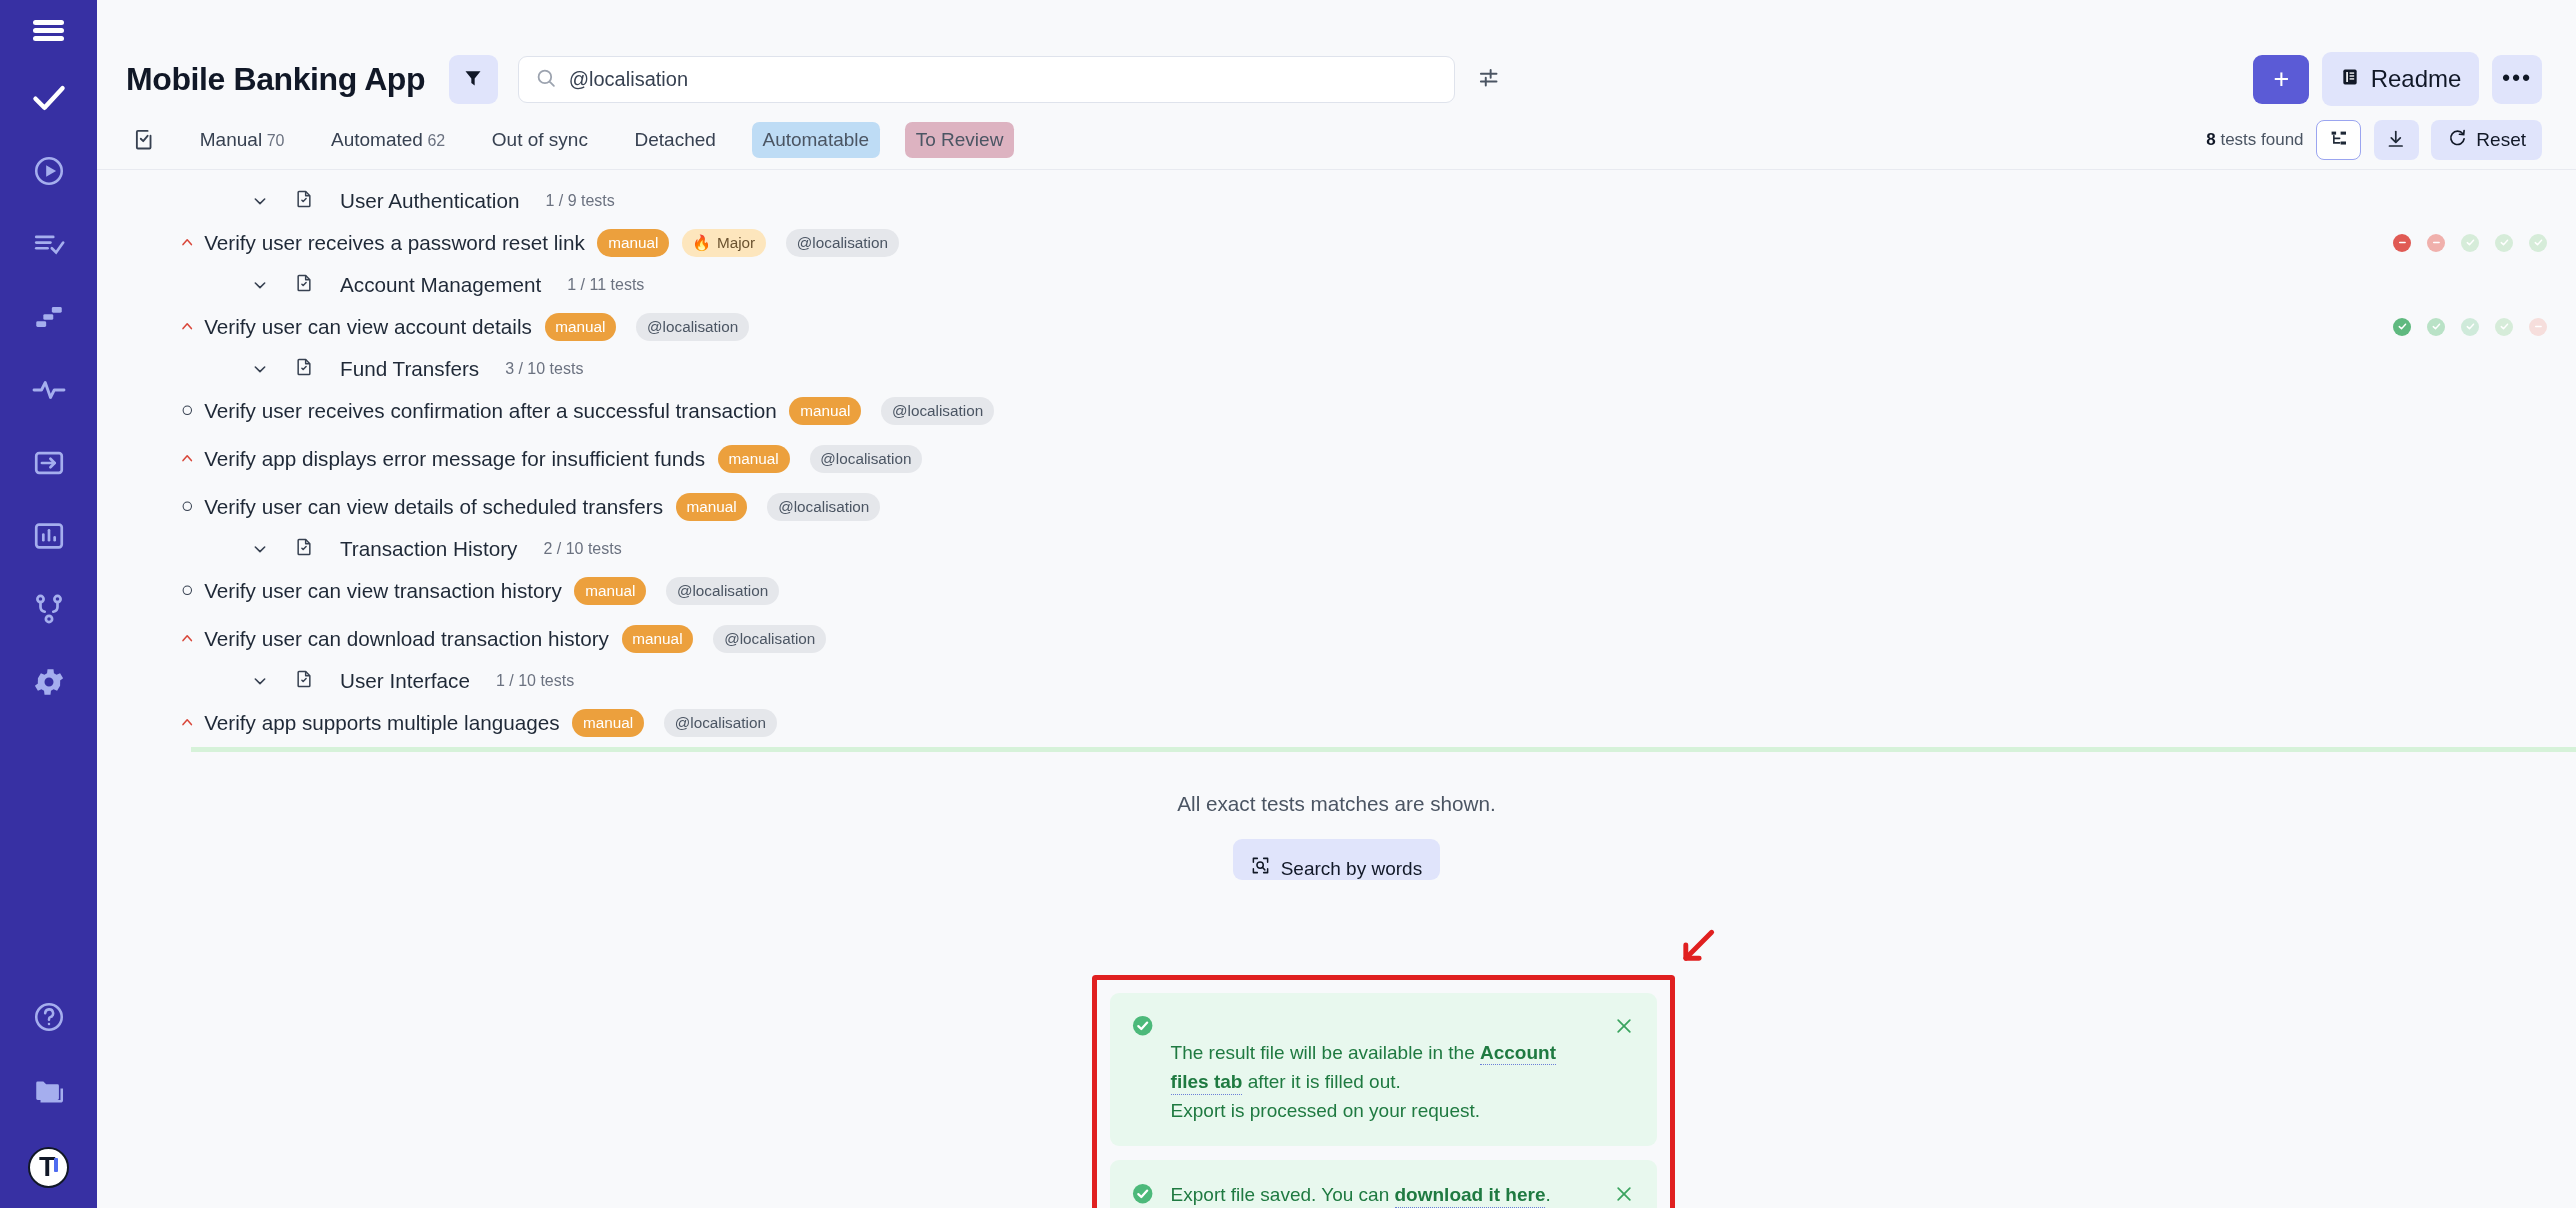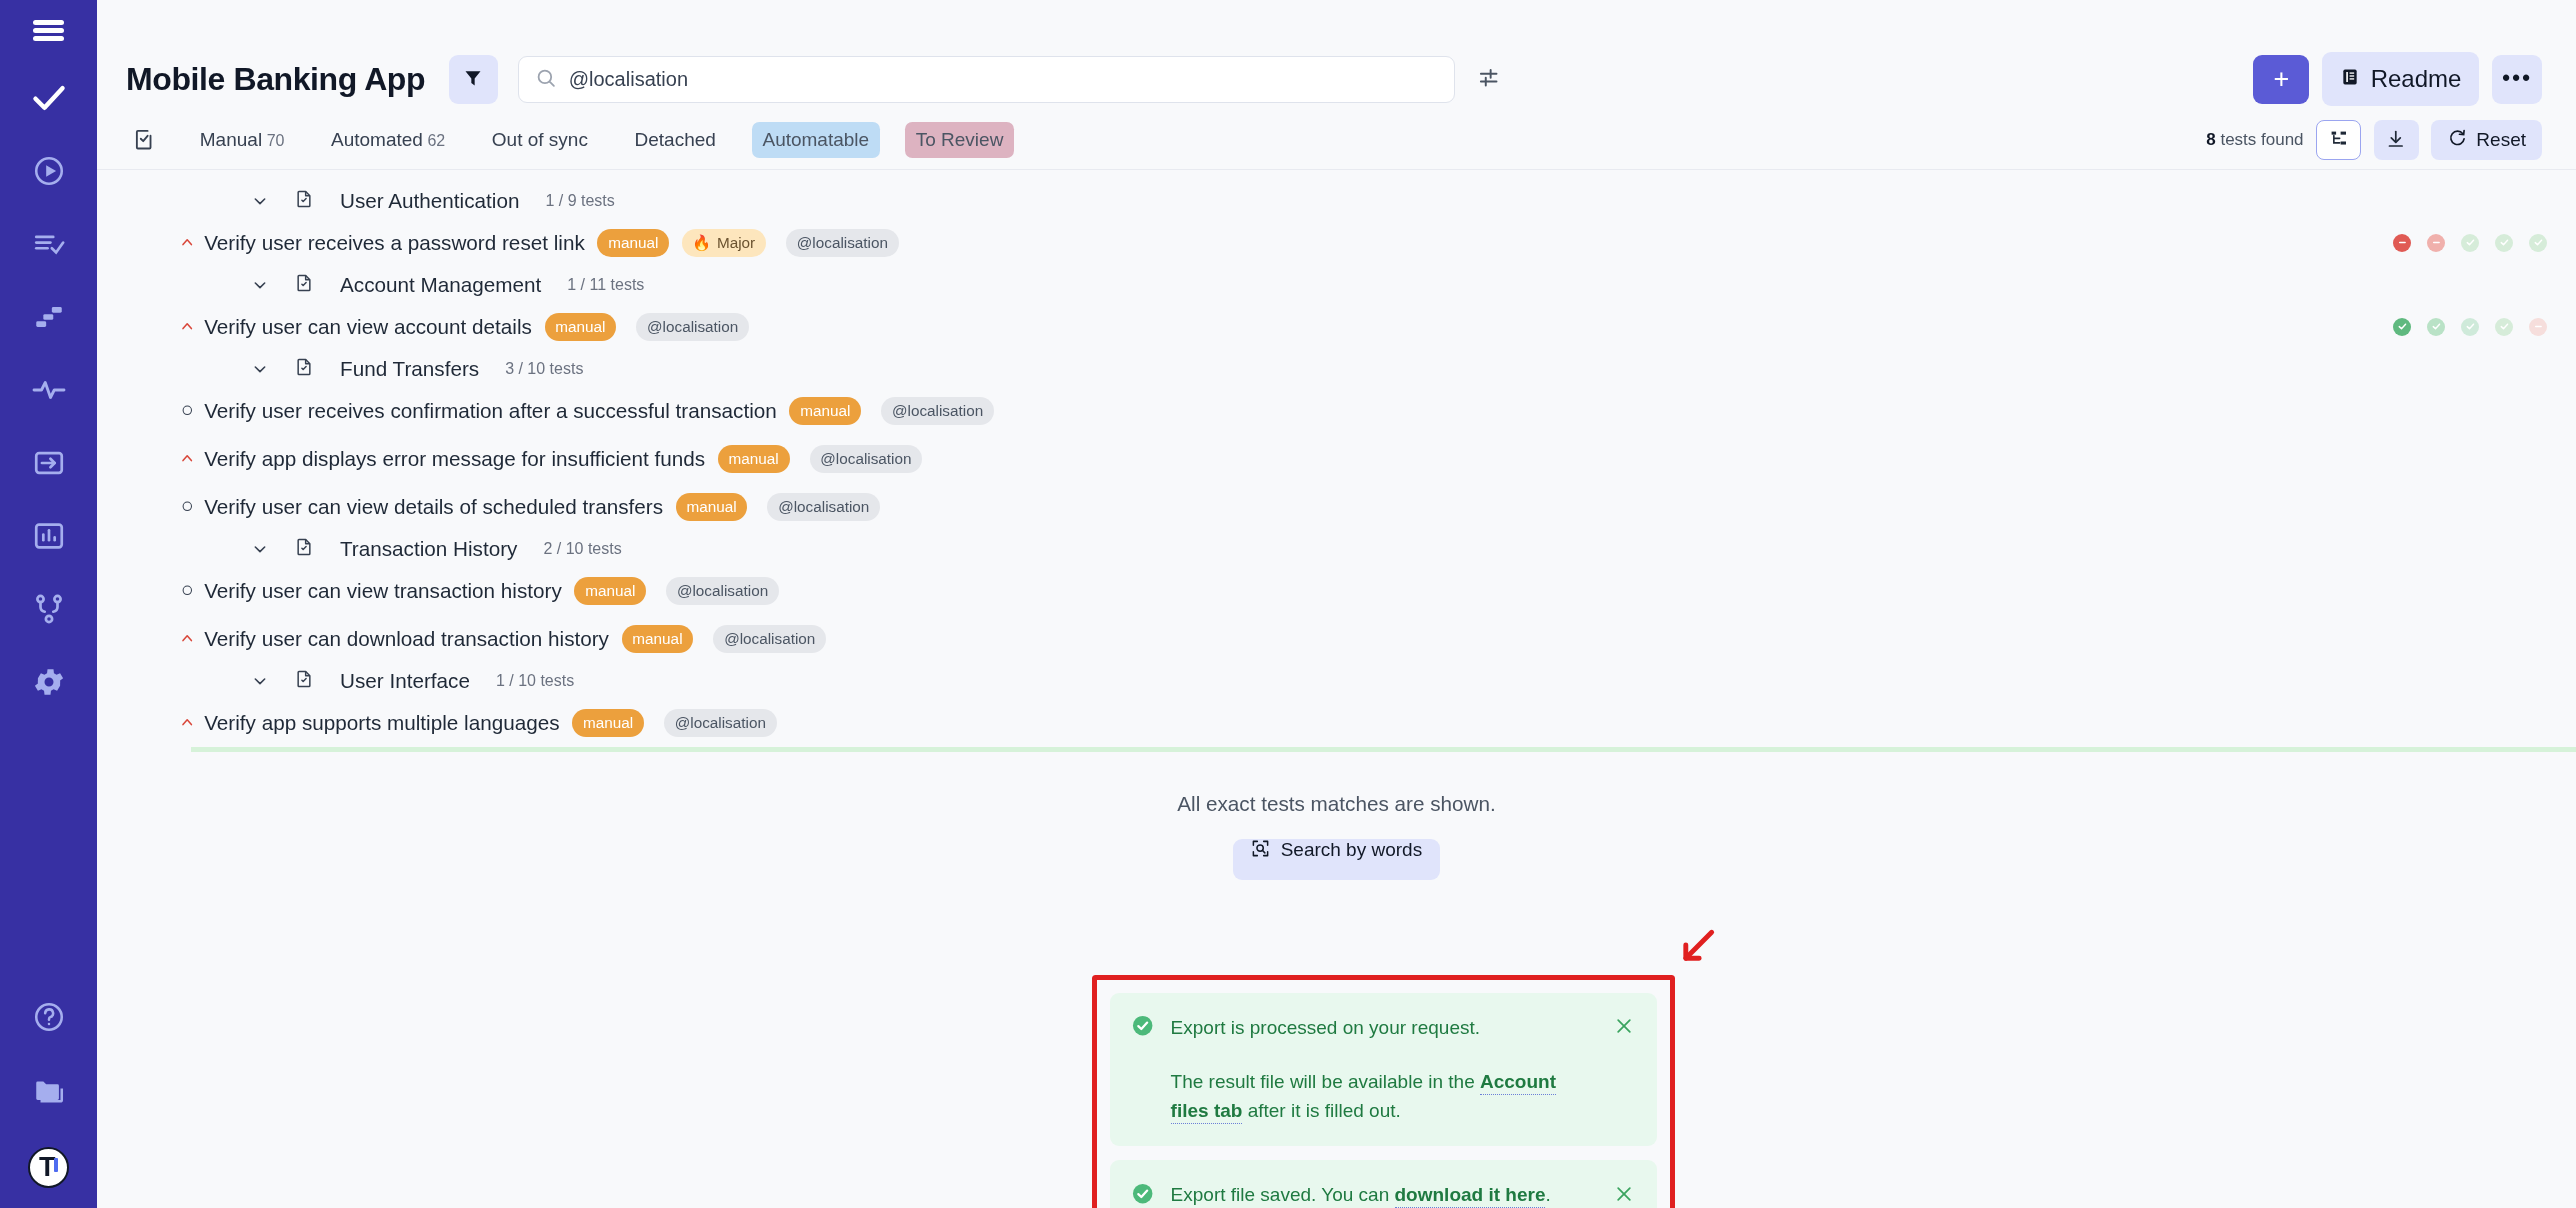--- a/index.html
+++ b/index.html
@@ -155,21 +155,21 @@
   .row-underline {
     height: 5.4px; background:#d6f2d9; margin-left: 94px; margin-right: 0;
   }
 
   
   .empty {
     margin-top: 40px; text-align:center;
   }
   .empty-text { font-size: 20.7px; color:#4b5563; }
   .search-words {
-    margin: 23.4px auto 0; display:inline-flex; align-items:flex-start; gap:10.8px;
+    margin: 23.4px auto 0; display:inline-flex; align-items:flex-end; gap:10.8px;
     background:#e0e4fb; border-radius:9px; height:41px; padding: 0 18px;
     font-size: 19px; color:#111827; cursor:pointer;
   }
 
   
   .toast-zone {
     position:absolute; left: 995px; top: 928px; width: 583px;
     border: 5.4px solid #e02020; border-radius: 3.6px;
     padding: 12.6px; background: transparent;
   }
@@ -672,24 +672,24 @@
 
     <div class="toast-zone">
       <div class="toast">
         <span class="toast-ico">
           <svg width="23.4" height="23.4" viewBox="0 0 24 24">
               <circle cx="12" cy="12" r="10" fill="#4cb97a"></circle>
               <polyline points="7.5 12.4 10.6 15.4 16.6 8.8" fill="none" stroke="#fff" stroke-width="2.3" stroke-linecap="round" stroke-linejoin="round"></polyline>
             </svg>
         </span>
         <div class="toast-body">
-          <div class="toast-line">Export is processed on your request.</div>
           <div class="toast-line second">
             <span>The result file will be available in the </span><span class="lnk">Account files tab</span><span> after it is filled out.</span>
           </div>
+          <div class="toast-line">Export is processed on your request.</div>
         </div>
         <span class="toast-close">
           <svg width="20" height="20" viewBox="0 0 24 24" fill="none" stroke="currentColor" stroke-width="2.1" stroke-linecap="round">
               <line x1="5" y1="5" x2="19" y2="19"></line>
               <line x1="19" y1="5" x2="5" y2="19"></line>
             </svg>
         </span>
       </div>
 
       <div class="toast">

